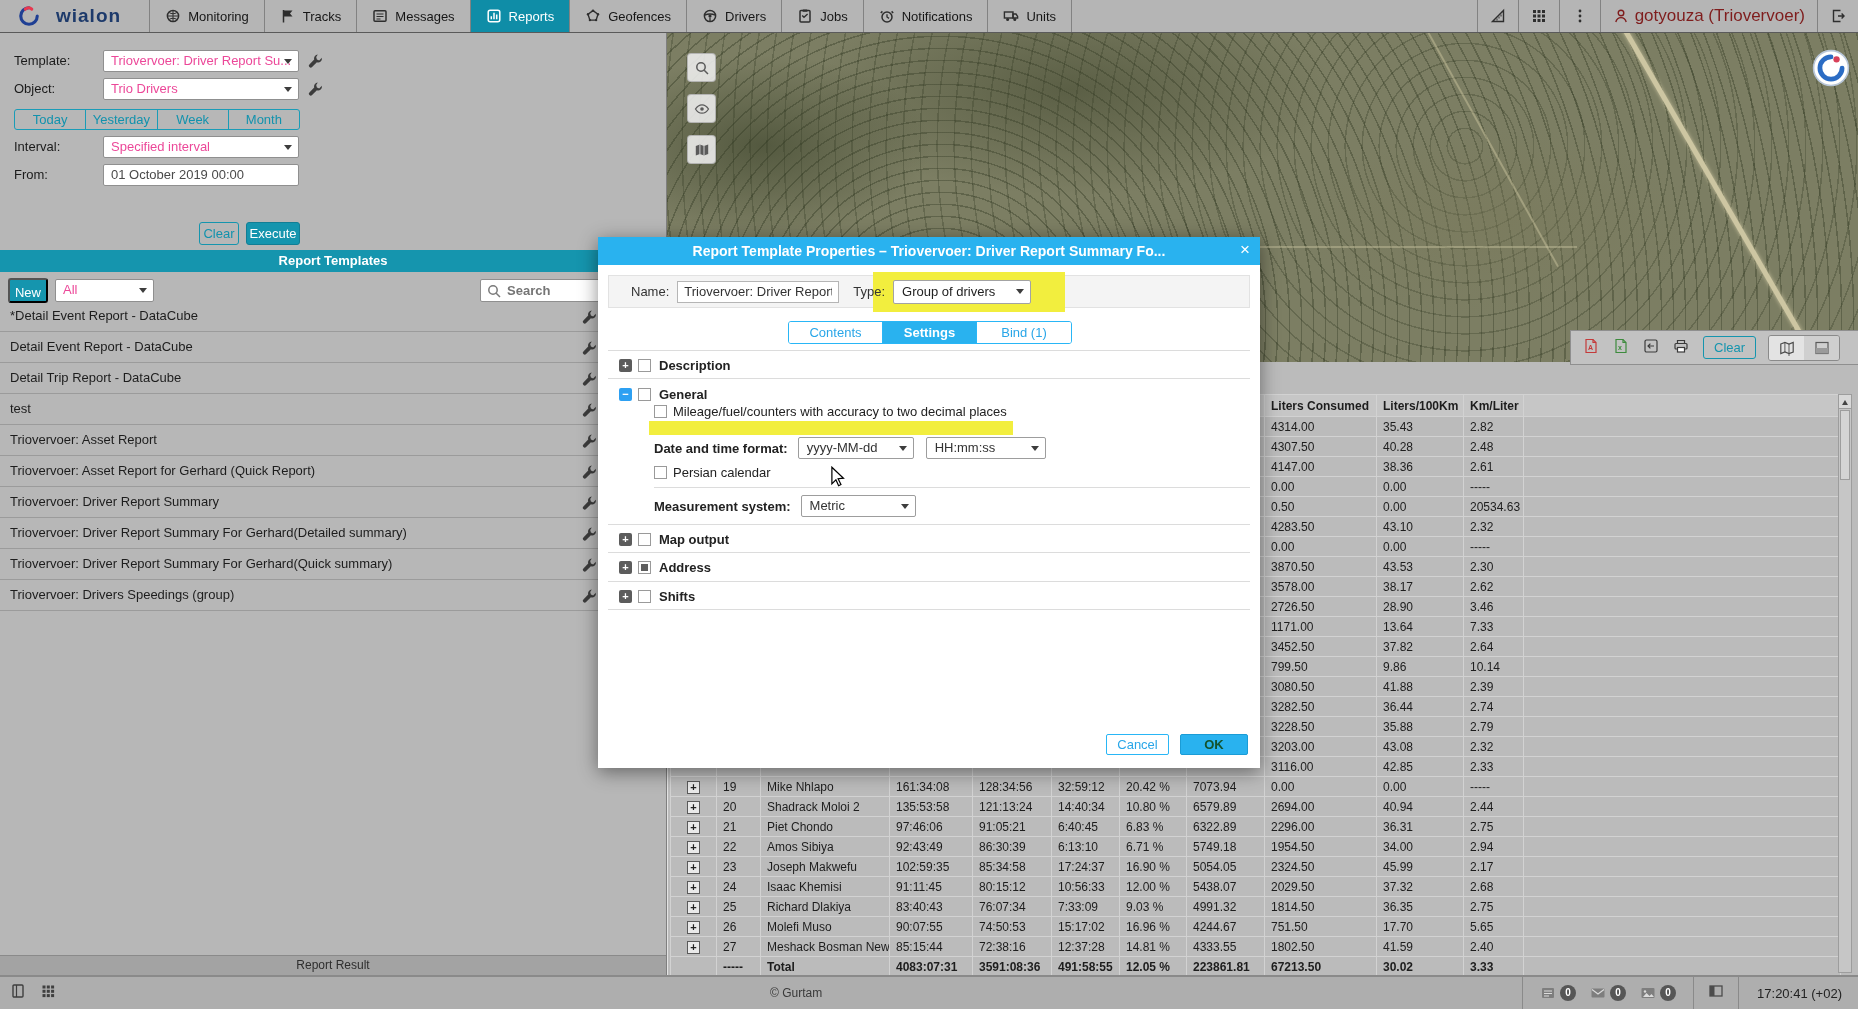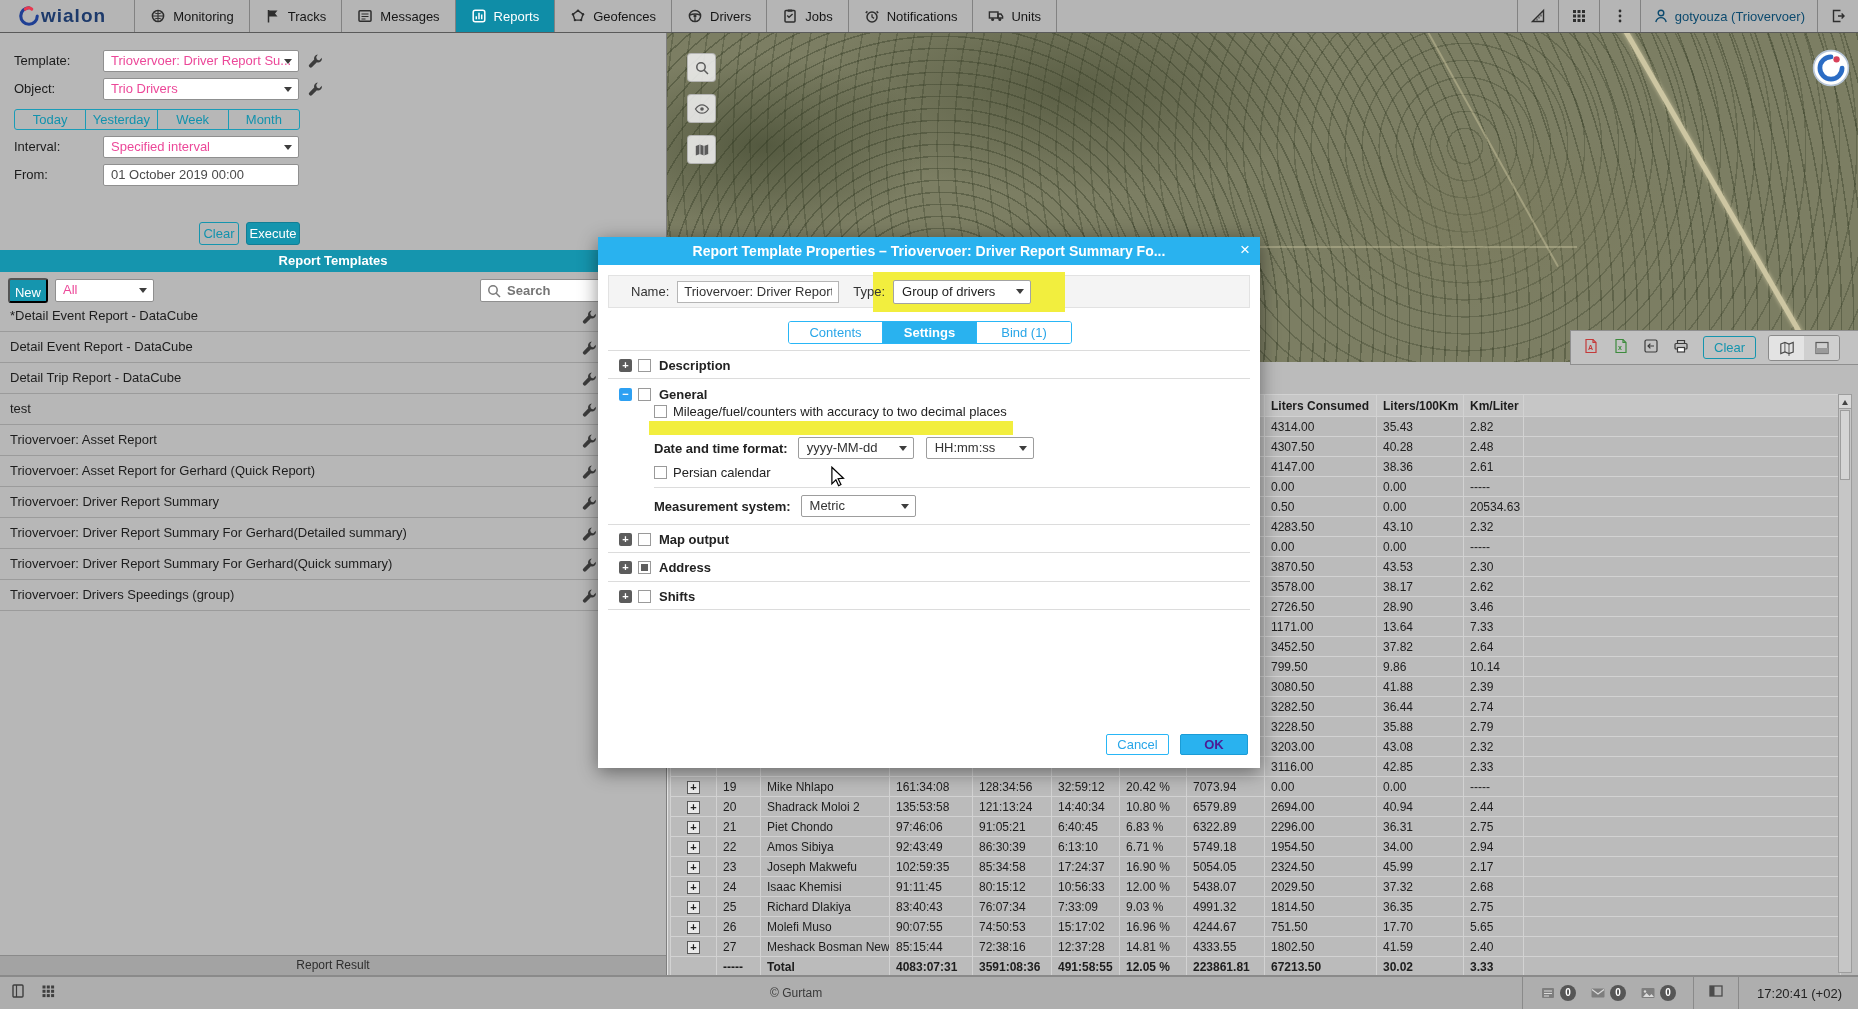--- a/index.html
+++ b/index.html
@@ -3,34 +3,34 @@
 <meta charset="utf-8">
 <style>
   * { margin:0; padding:0; box-sizing:border-box; }
   html,body { width:1858px; height:1009px; overflow:hidden; }
   body { font-family:"Liberation Sans", sans-serif; background:#b7b7b7; }
   #app { position:relative; width:1858px; height:1009px; overflow:hidden; }
 
   
   #topbar { position:absolute; left:0; top:0; width:1858px; height:33px; background:#b5b5b5;
             border-bottom:1px solid #5a5a5a; display:flex; align-items:stretch; z-index:30; }
-  #logo { display:flex; align-items:center; gap:1px; padding:0 28px 0 18px; border-right:1px solid #828282; }
+  #logo { display:flex; align-items:center; gap:16px; padding:0 28px 0 18px; border-right:1px solid #828282; }
   #logo svg { width:22px; height:22px; }
   #logo .logo-text { font-size:19px; font-weight:bold; color:#1d3a6b; letter-spacing:1px; }
   .nav-item { display:flex; align-items:center; gap:7px; padding:0 15px; font-size:13px; color:#161616;
               border-right:1px solid #828282; cursor:default; }
   .nav-item .nv-ic { width:16px; height:16px; color:#2e2e2e; }
   .nav-item .nv-ic svg { width:16px; height:16px; display:block; }
   .nav-item.active { background:#0f8da7; color:#fff; }
   .nav-item.active .nv-ic { color:#fff; }
   #topbar-right { margin-left:auto; display:flex; align-items:stretch; }
   .tb-ic { display:flex; align-items:center; padding:0 12px; border-left:1px solid #828282; color:#2e2e2e; }
   .tb-ic svg { width:17px; height:17px; }
   #tb-user { display:flex; align-items:center; gap:6px; padding:0 12px; border-left:1px solid #828282;
-             font-size:13px; color:#0c4a6e;text-align:center; }
+             font-size:17px; color:#7f1d1d;text-align:center; }
   #tb-user svg { width:16px; height:16px; }
 
   
   #maparea { position:absolute; left:667px; top:33px; right:0; bottom:34px; overflow:hidden; z-index:1;
     background-color:#7c7e63;
     background-image:
       radial-gradient(ellipse 260px 140px at 8% 12%, rgba(50,58,34,.55), transparent 65%),
       radial-gradient(ellipse 420px 170px at 34% 6%, rgba(58,64,40,.5), transparent 62%),
       radial-gradient(ellipse 430px 230px at 5% 42%, rgba(92,95,66,.6), transparent 65%),
       radial-gradient(ellipse 560px 260px at 48% 68%, rgba(150,143,108,.45), transparent 65%),
@@ -151,21 +151,21 @@
   .sub-row { position:absolute; display:flex; align-items:center; gap:6px; }
   .sub-row .sub-label { font-size:13px; color:#222; }
   .sub-row .sub-label.b { font-weight:bold; }
   .mini-dd { position:relative; background:#fff; border:1px solid #9d9d9d; border-radius:2px; height:22px;
              font-size:13px; color:#333; line-height:20px; padding:0 20px 0 8px; }
   #hl-stripe { position:absolute; left:51px; top:184px; width:364px; height:14px; }
   #dlg-btns { position:absolute; right:12px; top:497px; display:flex; gap:11px; }
   #dlg-cancel { width:63px; height:21px; background:#fff; border:1px solid #29b6f6; border-radius:2px;
                 color:#29a6e8; font-size:13px; line-height:19px; text-align:center; }
   #dlg-ok { width:68px; height:21px; background:#29b2ef; border:1px solid #1b9cd6; border-radius:2px;
-            color:#4c1d95; font-size:13px; font-weight:bold; line-height:19px; text-align:center; }
+            color:#14532d; font-size:13px; font-weight:bold; line-height:19px; text-align:center; }
 
   
   #bottombar { position:absolute; left:0; bottom:0; width:100%; height:34px; background:#aeaeae;
                border-top:2px solid #8a8a8a; z-index:30; }
   #bb-left { position:absolute; left:10px; top:6px; display:flex; gap:14px; color:#3f3f3f; }
   #bb-left svg { width:18px; height:18px; }
   #bb-copy { position:absolute; left:770px; top:9px; font-size:12px; color:#3a3a3a; }
   #bb-right { position:absolute; right:8px; top:0; height:100%; display:flex; align-items:center; }
   .bb-sep { width:1px; height:100%; background:#8a8a8a; margin:0 10px; }
   .bb-cnt { display:flex; align-items:center; gap:4px; margin:0 7px; }
@@ -981,21 +981,21 @@
       <span class="sec-label">General</span>
     </div>
     <div class="sub-row" style="left:56px; top:167px">
       <span class="cb"></span>
       <span class="sub-label">Mileage/fuel/counters with accuracy to two decimal places</span>
     </div>
     <div id="hl-stripe" style="background: rgb(242, 238, 62);"></div>
     <div class="sub-row" style="left:56px; top:200px">
       <span class="sub-label b">Date and time format:</span>
       <div class="mini-dd dd" style="width:116px; margin-left:4px">yyyy-MM-dd</div>
-      <div class="mini-dd dd" style="width:108px; margin-left:6px">HH:mm:ss</div>
+      <div class="mini-dd dd" style="width:120px; margin-left:6px">HH:mm:ss</div>
     </div>
     <div class="sub-row" style="left:56px; top:228px">
       <span class="cb"></span>
       <span class="sub-label">Persian calendar</span>
     </div>
     <div class="dsep" style="top:250px; left:56px"></div>
     <div class="sub-row" style="left:56px; top:258px">
       <span class="sub-label b">Measurement system:</span>
       <div class="mini-dd dd" style="width:115px; margin-left:4px">Metric</div>
     </div>

